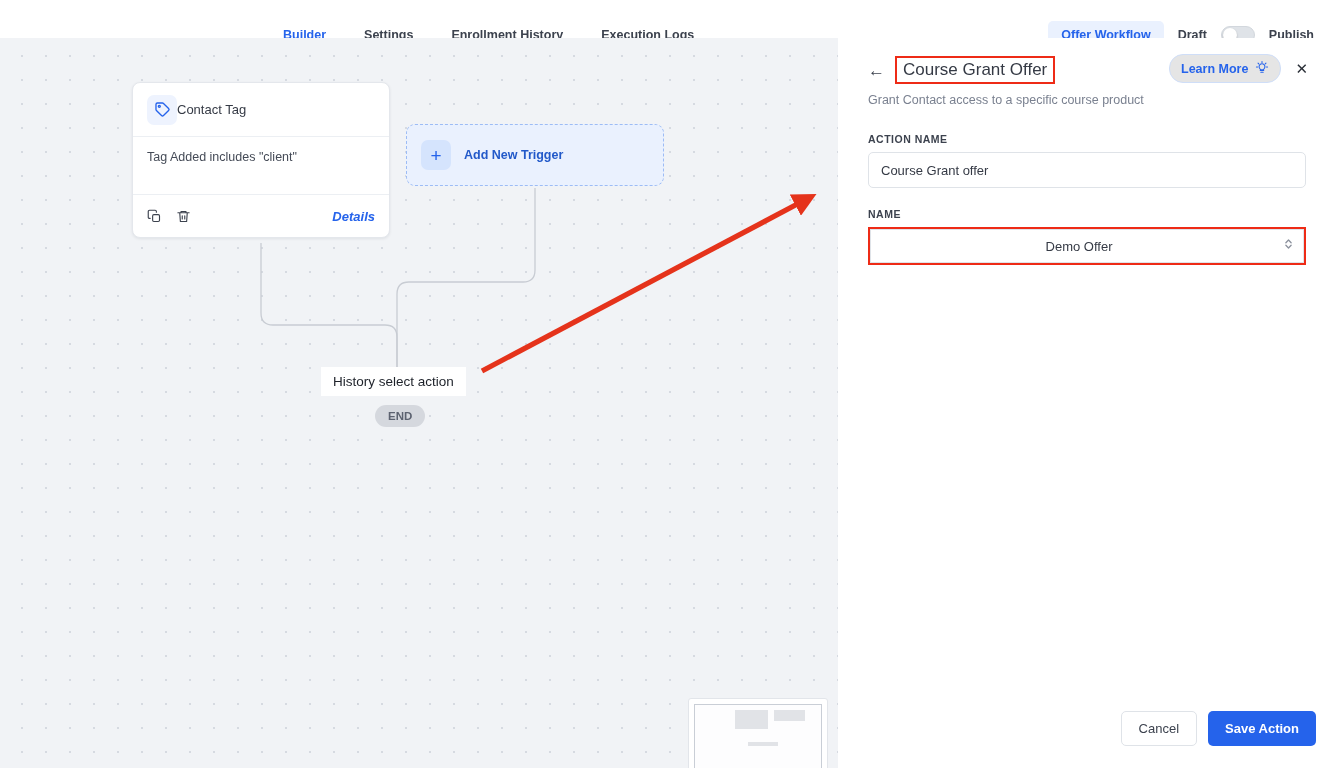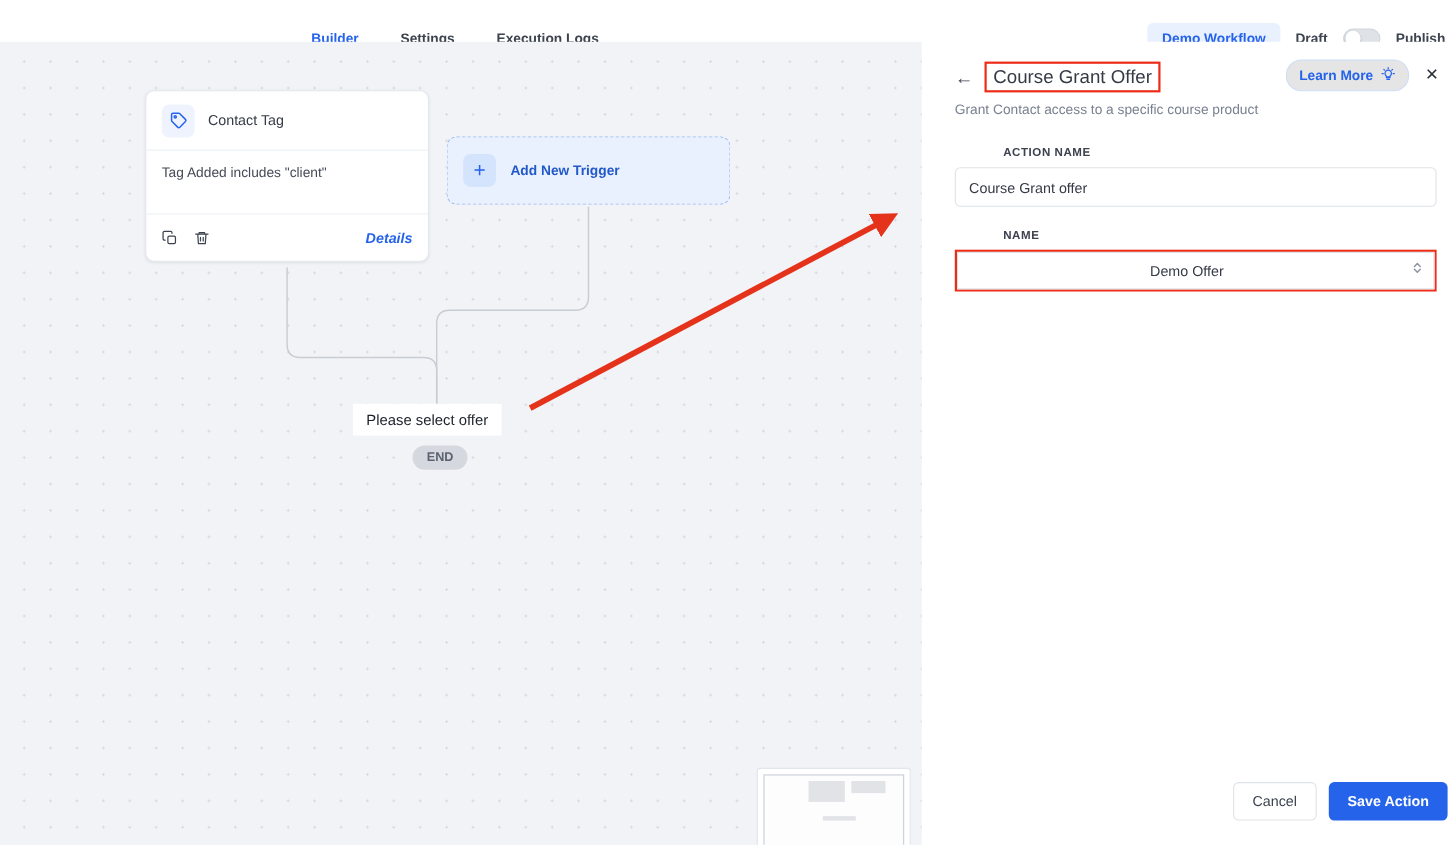--- a/index.html
+++ b/index.html
@@ -76,21 +76,21 @@
   .node-card {
     position: absolute; left: 132px; top: 44px;
     width: 258px;
     background: #ffffff;
     border: 1px solid #e4e7ec;
     border-radius: 8px;
     box-shadow: 0 1px 3px rgba(16,24,40,.08);
   }
   .node-head {
     height: 54px; display: flex; align-items: center;
-    padding: 0 14px; gap: 12px;
+    padding: 0 14px; 
     border-bottom: 1px solid #eceff3;
   }
   .node-icon {
     width: 30px; height: 30px; border-radius: 7px;
     background: #eef3fe; display: flex;
     align-items: center; justify-content: center;
     flex: none;
   }
   .node-title { font-size: 13px; color: #353a45; }
   .node-body {
@@ -193,21 +193,21 @@
     background: #e5e5e5; border: 1px solid #cfdef8;
     border-radius: 14px; padding: 5px 11px;
     font-size: 12.5px; font-weight: bold; color: #2563eb;
     cursor: pointer; white-space: nowrap;
   }
   .close-x { font-size: 15px; color: #2b3038; cursor: pointer; line-height: 1; }
 
   .panel-form { padding: 26px 18px 0 18px; flex: 1; }
   .field-label {
     font-size: 10.5px; font-weight: bold; color: #3c424e;
-    letter-spacing: .5px; margin-bottom: 7px; margin-left: 44px;
+    letter-spacing: .5px; margin-bottom: 7px;
   }
   .text-input {
     width: 100%; height: 36px;
     border: 1px solid #dfe3e8; border-radius: 5px;
     padding: 0 12px; font-size: 13px; color: #353a45;
     font-family: "Liberation Sans", sans-serif;
     background: #ffffff; outline: none;
   }
   .field-gap { height: 20px; }
   .select-wrap { position: relative; border: 2.5px solid #ee2b16; }
@@ -241,24 +241,25 @@
     font-family: "Liberation Sans", sans-serif;
   }
 </style>
 </head>
 <body>
 
 <div class="header">
   <div class="tabs">
     <div class="tab active">Builder</div>
     <div class="tab">Settings</div>
+    <div class="tab">Enrollment History</div>
     <div class="tab">Execution Logs</div>
   </div>
   <div class="header-right">
-    <button class="btn-test">Demo Workflow</button>
+    <button class="btn-test">Offer Workflow</button>
     <span class="draft-label">Draft</span>
     <div class="toggle">
       <div class="knob"></div>
     </div>
     <span class="publish-label">Publish</span>
   </div>
 </div>
 
 <div class="canvas">
 
@@ -297,21 +298,21 @@
     </div>
   </div>
 
   <div class="add-trigger">
     <div class="add-icon">+</div>
     <div class="add-label">Add New Trigger</div>
   </div>
 
   <div class="end-pill">END</div>
 
-  <div class="tooltip-box">Please select offer</div>
+  <div class="tooltip-box">History select action</div>
 
   <svg class="red-arrow">
     <defs>
       <marker id="redhead" markerWidth="4.6" markerHeight="4.6" refX="2.1" refY="2.3" orient="auto">
         <path d="M0,0 L4.6,2.3 L0,4.6 z" fill="#e5331b"></path>
       </marker>
     </defs>
     <line x1="482" y1="333" x2="805" y2="162" stroke="#e5331b" stroke-width="5.2" marker-end="url(#redhead)" stroke-linecap="butt"></line>
   </svg>
 

